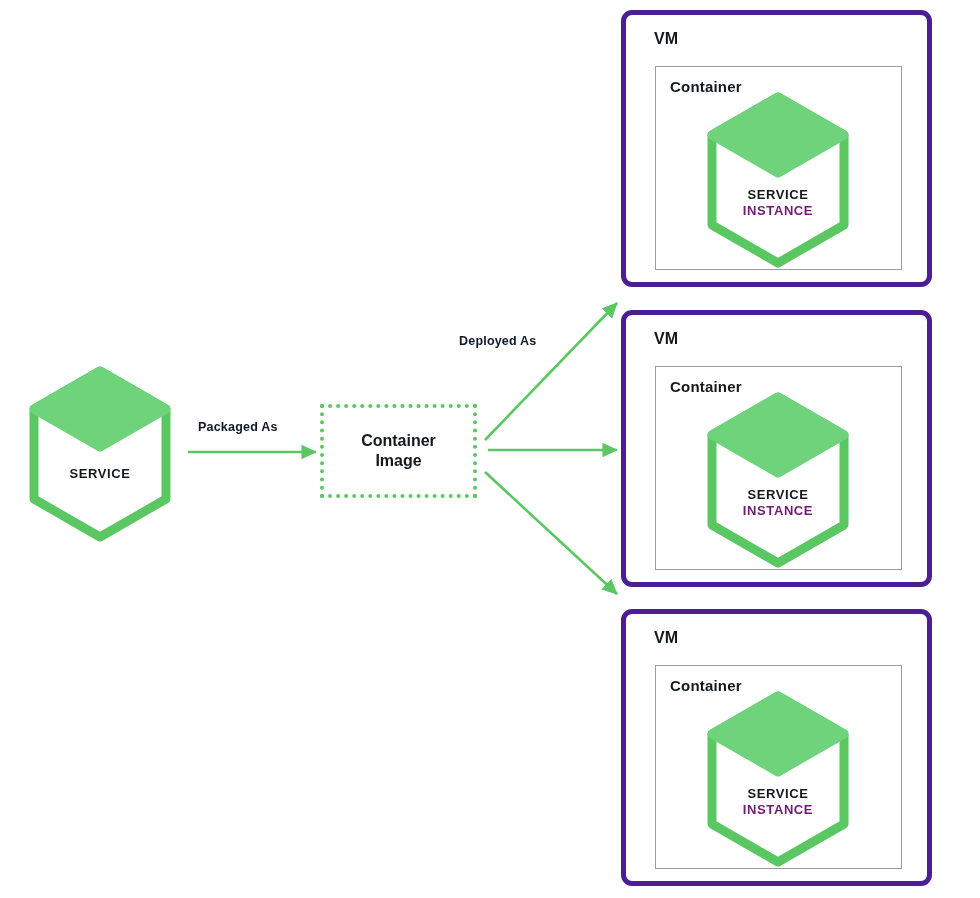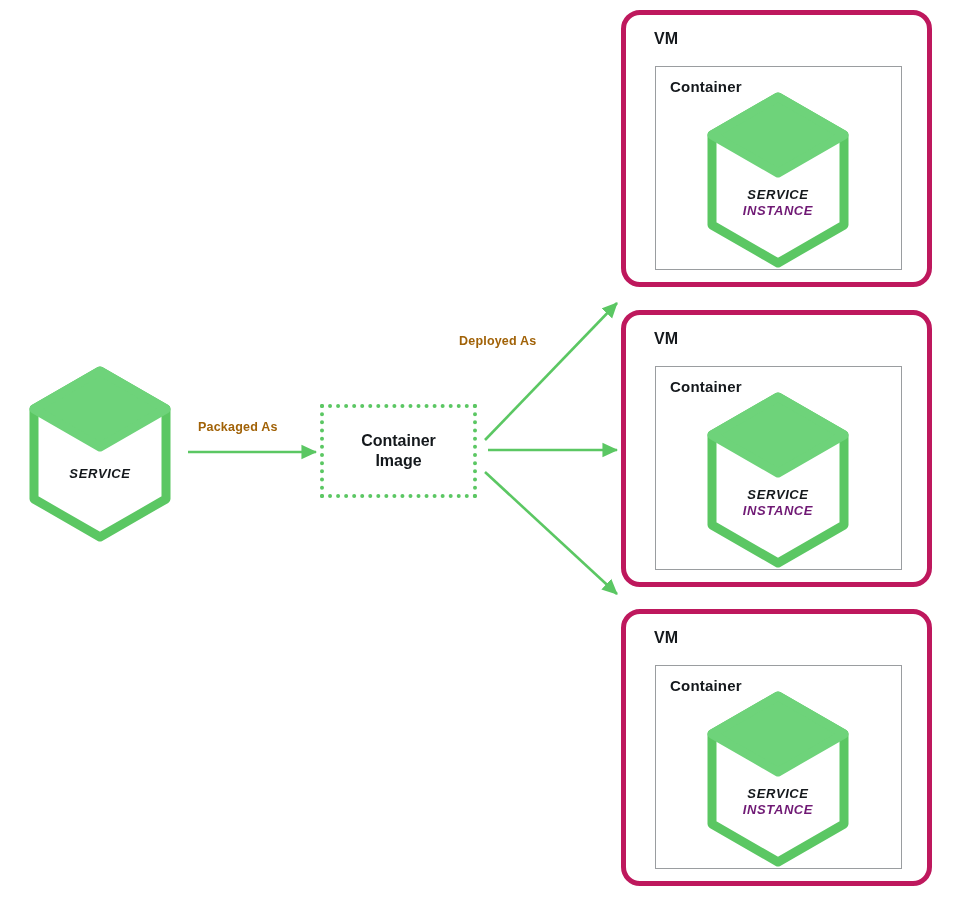--- a/index.html
+++ b/index.html
@@ -15,22 +15,22 @@
     width: 980px;
     height: 898px;
     background: #ffffff;
     overflow: hidden;
   }
 
   
   .vm-box {
     position: absolute;
     box-sizing: border-box;
-    border: 5px solid #be185d;
-    border-radius: 19px;
+    border: 5px solid #4c1d95;
+    border-radius: 11px;
     background: #ffffff;
   }
   .vm-label {
     position: absolute;
     left: 28px;
     top: 16px;
     font-size: 16px;
     font-weight: bold;
     color: #14181c;
     letter-spacing: 0.2px;
@@ -51,21 +51,21 @@
     left: 14px;
     top: 12px;
     font-size: 15px;
     font-weight: bold;
     color: #14181c;
     letter-spacing: 0.2px;
     line-height: 1;
   }
 
   
-  .hex-wrap { position: absolute; font-style: italic; }
+  .hex-wrap { position: absolute; }
   .hex-wrap svg { display: block; overflow: visible; }
   .hex-text {
     position: absolute;
     left: 0;
     width: 100%;
     text-align: center;
     line-height: 1.25;
     pointer-events: none;
   }
   .hex-text .t-service {
@@ -98,21 +98,21 @@
     font-weight: bold;
     color: #14181c;
     line-height: 1.28;
   }
 
   
   .arrow-label {
     position: absolute;
     font-size: 12.5px;
     font-weight: bold;
-    color: #a16207;
+    color: #0f172a;
     letter-spacing: 0.2px;
     white-space: nowrap;
   }
   #arrows {
     position: absolute;
     left: 0; top: 0;
     width: 980px;
     height: 898px;
     pointer-events: none;
   }

